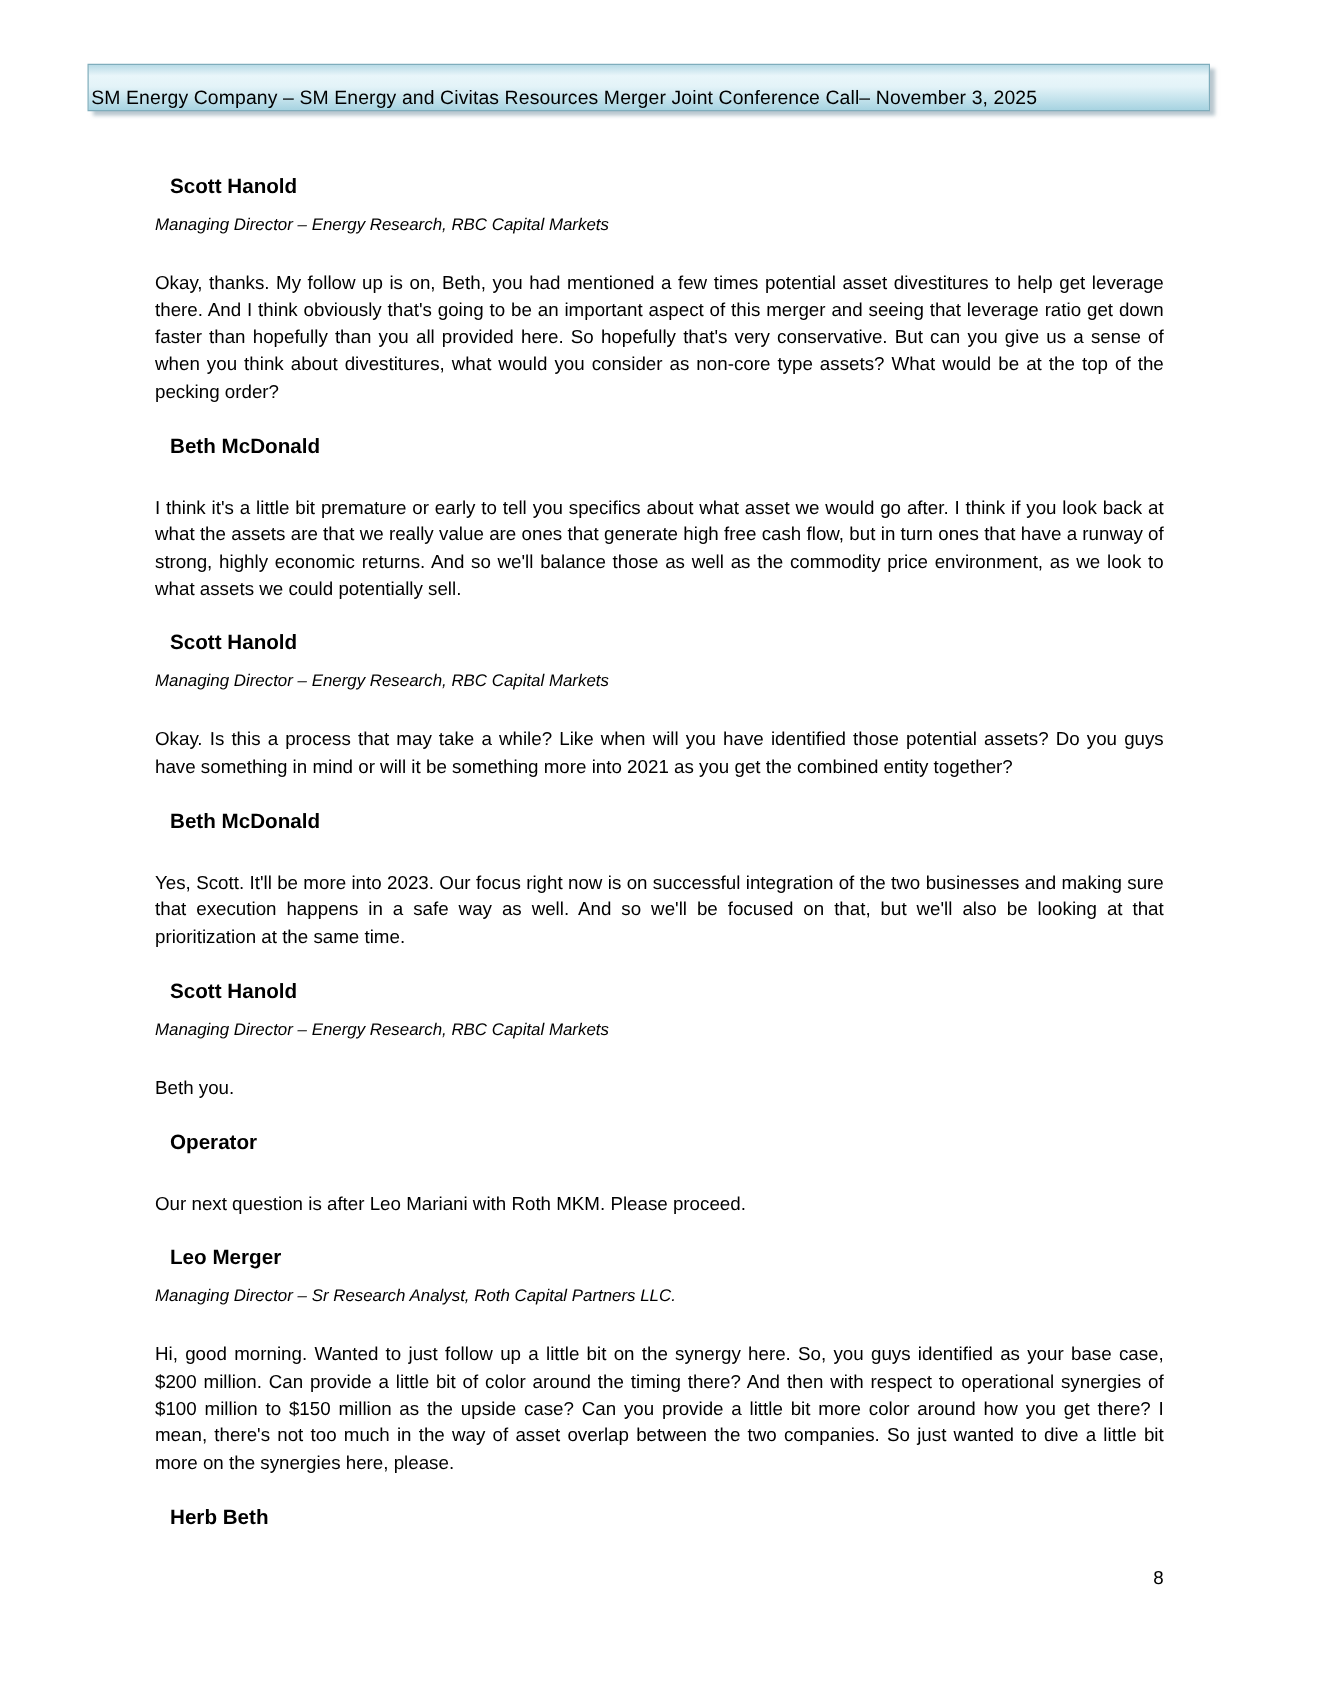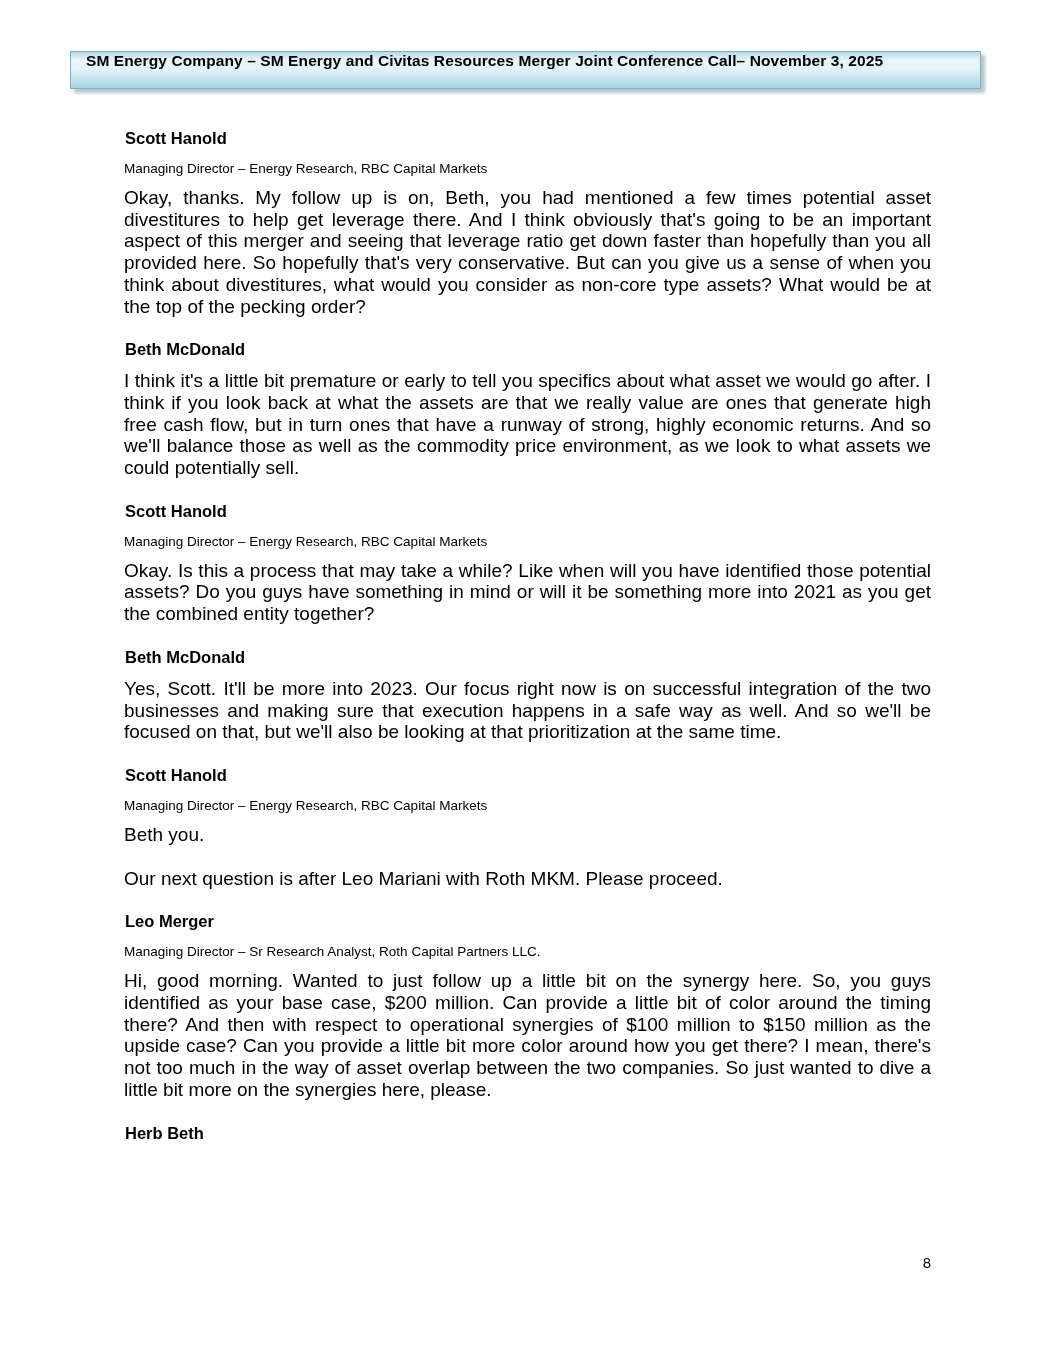--- a/index.html
+++ b/index.html
@@ -15,47 +15,47 @@
   .banner {
     position: absolute;
     left: 70px;
     top: 51px;
     width: 894px;
     height: 36px;
     border: 1px solid #7fadbc;
     background: linear-gradient(180deg, #b9dbe6 0%, #e9f6fa 24%, #e3f3f8 48%, #c6e4ed 74%, #a7d3e1 100%);
     box-shadow: 4px 4px 3px rgba(125, 152, 165, 0.55);
     display: flex;
-    align-items: flex-start;
-    padding-left: 15px;
+    align-items: flex-end;
+    padding-left: 2px;
     font-size: 15.5px;
     letter-spacing: 0.1px;
-    font-weight: bold;
   }
   .content {
     position: absolute;
     left: 124px;
     top: 127px;
     width: 807px;
   }
   .speech { margin: 0 0 22px 0; }
   .speaker {
-    margin: 1px;
+    margin: 12px;
     font-size: 16.5px;
     font-weight: bold;
     line-height: 21px;
   }
   .role {
+    font-style: italic;
     font-size: 13.5px;
     line-height: 16px;
     margin-top: 12px;
   }
   .speech p {
-    margin: 10px 0 0 0;
-    font-size: 19px;
+    margin: 28px 0 0 0;
+    font-size: 15px;
     line-height: 21.7px;
     text-align: justify;
   }
   .page-number {
     position: absolute;
     left: 124px;
     top: 1254px;
     width: 807px;
     text-align: right;
     font-size: 15px;
@@ -89,20 +89,21 @@
       <section class="speech">
         <h3 class="speaker">Beth McDonald</h3>
         <p>Yes, Scott. It'll be more into 2023. Our focus right now is on successful integration of the two businesses and making sure that execution happens in a safe way as well. And so we'll be focused on that, but we'll also be looking at that prioritization at the same time.</p>
       </section>
       <section class="speech">
         <h3 class="speaker">Scott Hanold</h3>
         <div class="role">Managing Director – Energy Research, RBC Capital Markets</div>
         <p>Beth you.</p>
       </section>
       <section class="speech">
+        <h3 class="speaker">Operator</h3>
         <p>Our next question is after Leo Mariani with Roth MKM. Please proceed.</p>
       </section>
       <section class="speech">
         <h3 class="speaker">Leo Merger</h3>
         <div class="role">Managing Director – Sr Research Analyst, Roth Capital Partners LLC.</div>
         <p>Hi, good morning. Wanted to just follow up a little bit on the synergy here. So, you guys identified as your base case, $200 million. Can provide a little bit of color around the timing there? And then with respect to operational synergies of $100 million to $150 million as the upside case? Can you provide a little bit more color around how you get there? I mean, there's not too much in the way of asset overlap between the two companies. So just wanted to dive a little bit more on the synergies here, please.</p>
       </section>
       <section class="speech">
         <h3 class="speaker">Herb Beth</h3>
       </section>

